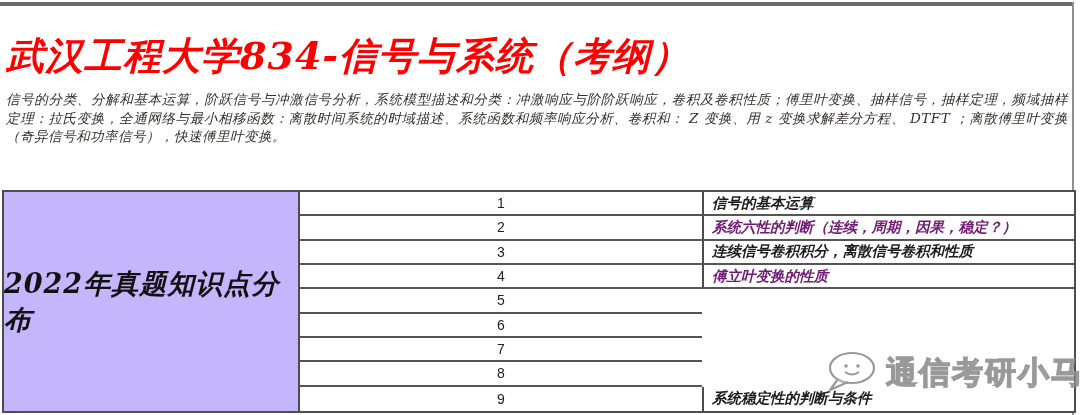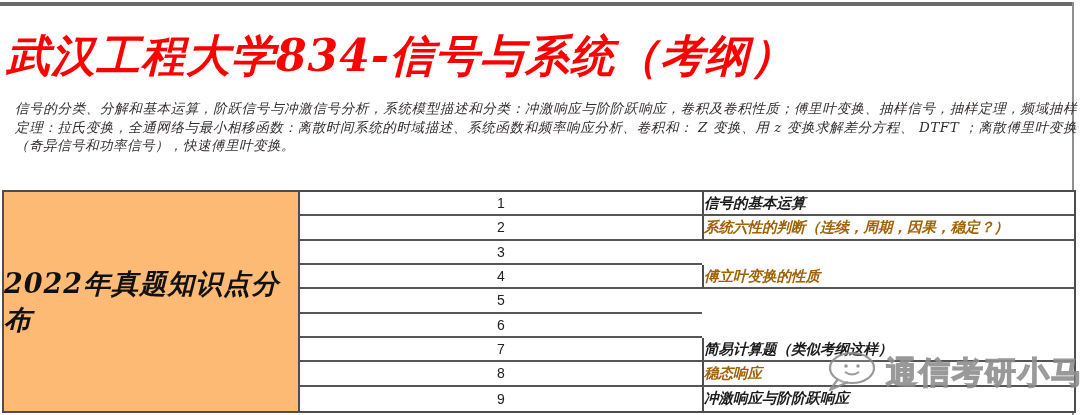--- a/index.html
+++ b/index.html
@@ -15,73 +15,74 @@
     background:#6a6a6a;
   }
   .right-rule{
     position:absolute;left:1072px;top:2px;width:2px;height:413px;
     background:#8f8f8f;
   }
   .title{
     position:absolute;left:6px;top:36px;margin:0;
     font-family:"DejaVu Serif","Liberation Serif",serif;
     font-style:italic;font-weight:bold;
-    font-size:44px;line-height:40px;
+    font-size:38px;line-height:40px;
     color:#fe0000;
     white-space:nowrap;
     letter-spacing:1px;
   }
   .syllabus{
-    position:absolute;left:6px;top:90px;margin:9px;
+    position:absolute;left:6px;top:90px;margin:0;
     width:1062px;
     font-family:"DejaVu Serif","Liberation Serif",serif;
     font-style:italic;
     font-size:13.5px;line-height:18.5px;
     color:#352d2d;
     text-align:justify;
     letter-spacing:0.5px;
   }
   .grid{
     position:absolute;left:2px;top:190px;
     width:1074px;height:223px;
     display:grid;
     grid-template-columns:296px 402px 1fr;
     grid-template-rows:repeat(9,1fr);
     border:2px solid #4d4d4d;
     box-sizing:border-box;
     background:#ffffff;
   }
   .side-cell{
     grid-column:1;grid-row:1 / span 9;
-    background:#fdba74;
+    background:#c4b5fd;
     border-right:2px solid #4d4d4d;
     display:flex;align-items:center;justify-content:center;
     font-family:"DejaVu Serif","Liberation Serif",serif;
     font-style:italic;font-weight:bold;
     font-size:27px;color:#111111;
     letter-spacing:1px;
   }
   .num-cell{
     grid-column:2;
     border-bottom:2px solid #555555;
     display:flex;align-items:center;justify-content:center;
     font-size:14px;color:#222222;
   }
   .topic-cell{
     grid-column:3;
     border-bottom:2px solid #555555;
     border-left:2px solid #4d4d4d;
     display:flex;align-items:center;
+    padding-left:8px;
     font-family:"DejaVu Serif","Liberation Serif",serif;
     font-style:italic;font-weight:bold;
     font-size:14.5px;color:#1c1c1c;
     white-space:nowrap;overflow:hidden;
   }
   .row-last{border-bottom:none;}
-  .red{color:#a16207;}
+  .red{color:#701a75;}
   .watermark{
     position:absolute;left:822px;top:350px;
     display:flex;align-items:center;
     opacity:0.9;
     pointer-events:none;
   }
   .watermark-text{
     font-family:"DejaVu Serif","Liberation Serif",serif;
     font-weight:bold;
     font-size:31px;
@@ -107,36 +108,35 @@
   <div class="grid">
     <div class="side-cell">2022年真题知识点分布</div>
 
     <div class="num-cell" style="grid-row:1">1</div>
     <div class="topic-cell" style="grid-row:1">信号的基本运算</div>
 
     <div class="num-cell" style="grid-row:2">2</div>
     <div class="topic-cell red" style="grid-row:2">系统六性的判断（连续，周期，因果，稳定？）</div>
 
     <div class="num-cell" style="grid-row:3">3</div>
+    <div class="topic-cell" style="grid-row:3">连续信号卷积积分，离散信号卷积和性质</div>
 
     <div class="num-cell" style="grid-row:4">4</div>
     <div class="topic-cell red" style="grid-row:4">傅立叶变换的性质</div>
 
     <div class="num-cell" style="grid-row:5">5</div>
 
     <div class="num-cell" style="grid-row:6">6</div>
 
     <div class="num-cell" style="grid-row:7">7</div>
-    <div class="topic-cell" style="grid-row:7">简易计算题（类似考纲这样）</div>
 
     <div class="num-cell" style="grid-row:8">8</div>
-    <div class="topic-cell red" style="grid-row:8">稳态响应</div>
 
     <div class="num-cell row-last" style="grid-row:9">9</div>
-    <div class="topic-cell row-last" style="grid-row:9">冲激响应与阶阶跃响应</div>
+    <div class="topic-cell row-last" style="grid-row:9">系统稳定性的判断与条件</div>
   </div>
 
   <div class="watermark">
     <svg class="bubble-icon" width="62" height="46" viewBox="0 0 62 46">
       <ellipse cx="30" cy="18" rx="22" ry="15" fill="#ffffff" fill-opacity="0.2" stroke="#8e8e8e" stroke-width="2.2"></ellipse>
       <path d="M16 29 L8 40 L26 32" fill="#ffffff" fill-opacity="0.2" stroke="#8e8e8e" stroke-width="2.2" stroke-linejoin="round"></path>
       <circle cx="24" cy="16" r="1.8" fill="#8e8e8e"></circle>
       <circle cx="36" cy="16" r="1.8" fill="#8e8e8e"></circle>
       <path d="M23 22 Q30 27 37 22" fill="none" stroke="#8e8e8e" stroke-width="2"></path>
     </svg>

